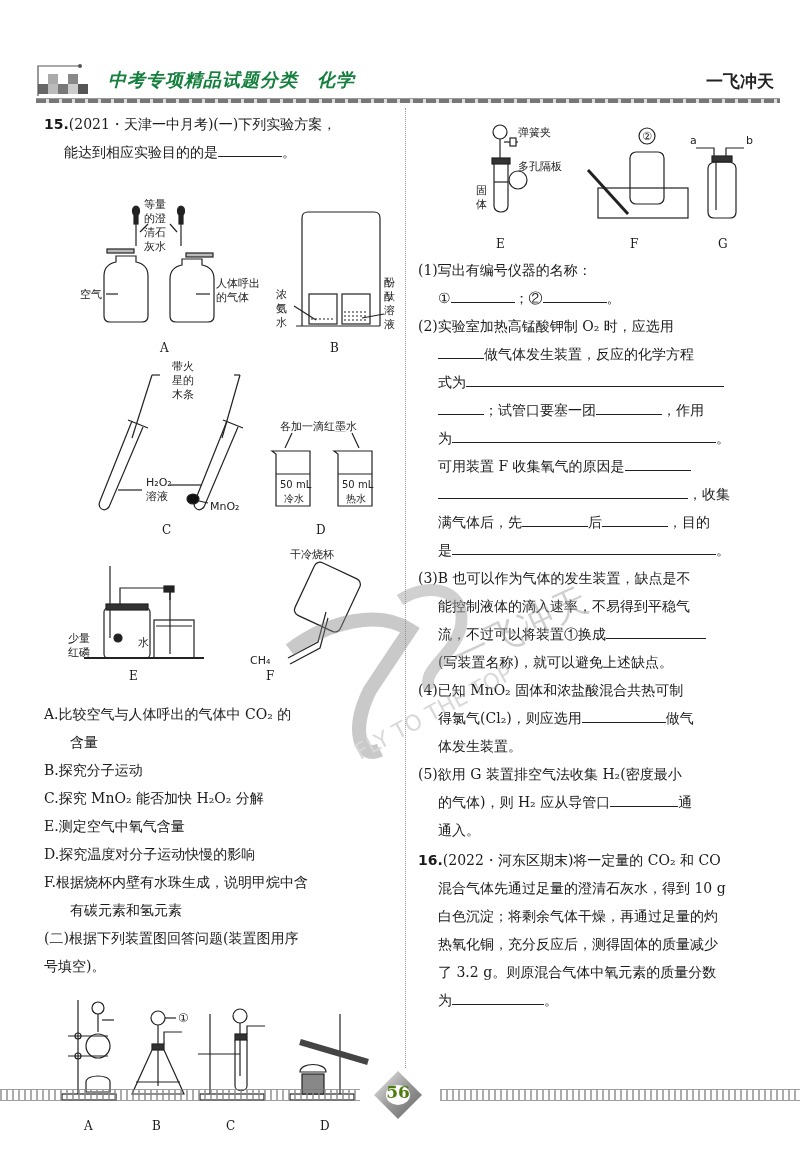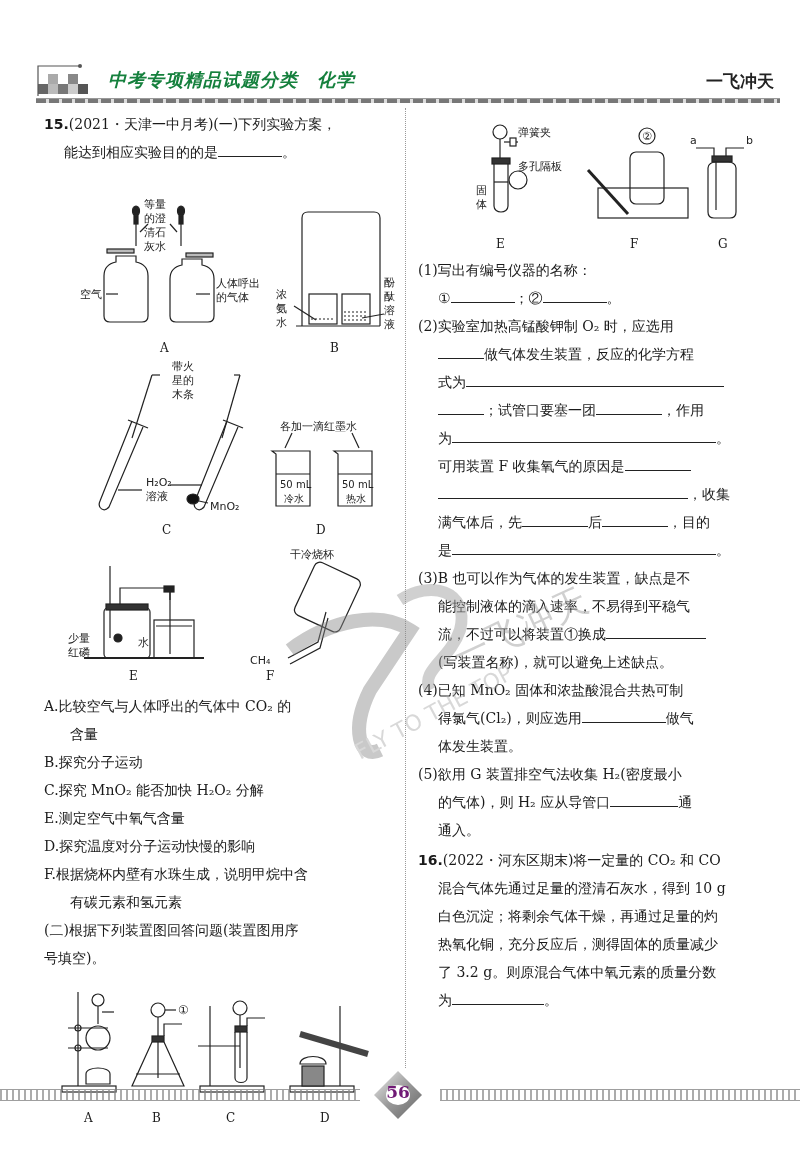--- a/index.html
+++ b/index.html
@@ -40,21 +40,21 @@
   
   .watermark { position: absolute; left: 250px; top: 560px; width: 360px; height: 230px; pointer-events: none; opacity: 0.45; }
 
   
   .footer { position: absolute; left: 0; top: 1075px; width: 800px; height: 40px; }
   .footer-band { position: absolute; top: 14px; height: 10px; border-top: 1px solid #777; border-bottom: 1px solid #777;
     background: repeating-linear-gradient(90deg, #888 0 2px, transparent 2px 6px, #888 6px 8px, transparent 8px 12px); opacity: .7; }
   .footer-left { left: 0; width: 360px; }
   .footer-right { left: 440px; width: 360px; }
   .page-badge { position: absolute; left: 372px; top: -6px; width: 52px; height: 52px; }
-  .page-num { position: absolute; left: 0; top: 13px; width: 52px; text-align: center; font-weight: bold; font-size: 17px; font-family: "DejaVu Serif", serif; color: #701a75; }
+  .page-num { position: absolute; left: 0; top: 13px; width: 52px; text-align: center; font-weight: bold; font-size: 17px; font-family: "DejaVu Serif", serif; color: #4d7c0f; }
 </style>
 </head>
 <body>
 
 <div class="page">
 
   <div class="hdr">
     <svg class="hdr-logo" viewBox="0 0 60 40">
       <rect x="2" y="22" width="10" height="10" fill="#666"></rect>
       <rect x="12" y="22" width="10" height="10" fill="#bbb"></rect>
@@ -203,21 +203,21 @@
           <text x="24" y="118">红磷</text>
           <text x="94" y="108">水</text>
           <text x="246" y="20">干冷烧杯</text>
           <text x="206" y="126">CH₄</text>
         </g>
       </svg>
       <div style="position:absolute;left:85px;top:124px;" class="fig-label">E</div>
       <div style="position:absolute;left:222px;top:124px;" class="fig-label">F</div>
     </div>
 
-    <div style="margin-top:4px">
+    <div style="margin-top:12px">
       <div class="line opt"><span>A.</span><span>比较空气与人体呼出的气体中 CO₂ 的</span></div>
       <div class="line opt-cont">含量</div>
       <div class="line opt"><span>B.</span><span>探究分子运动</span></div>
       <div class="line opt"><span>C.</span><span>探究 MnO₂ 能否加快 H₂O₂ 分解</span></div>
       <div class="line opt"><span>E.</span><span>测定空气中氧气含量</span></div>
       <div class="line opt"><span>D.</span><span>探究温度对分子运动快慢的影响</span></div>
       <div class="line opt"><span>F.</span><span>根据烧杯内壁有水珠生成，说明甲烷中含</span></div>
       <div class="line opt-cont">有碳元素和氢元素</div>
       <div class="line">(二)根据下列装置图回答问题(装置图用序</div>
       <div class="line">号填空)。</div>

